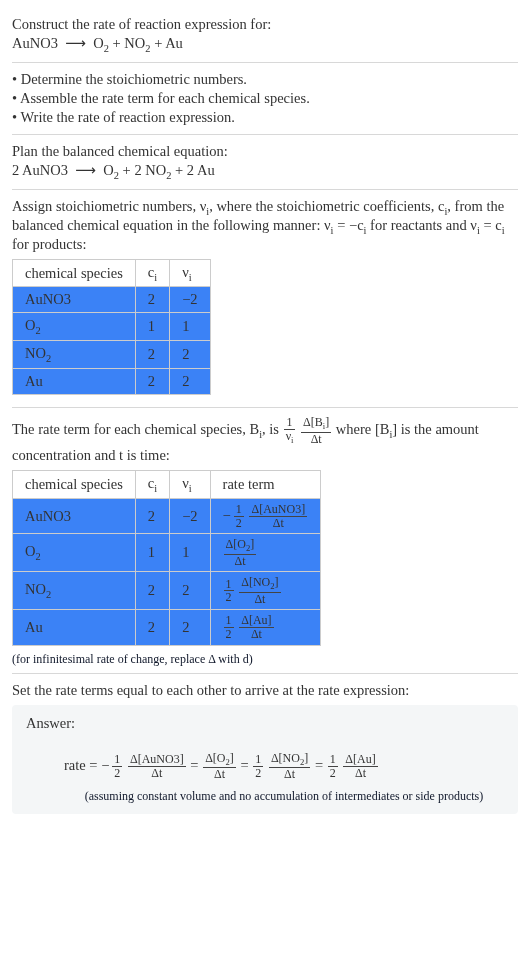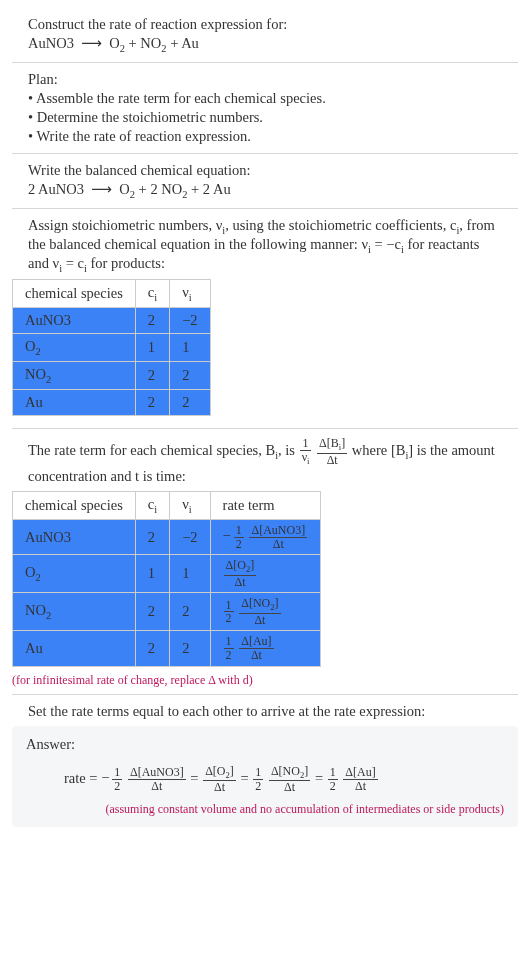--- a/index.html
+++ b/index.html
@@ -10,51 +10,51 @@
     color: #333;
     background: #fff;
     width: 530px;
     box-sizing: border-box;
   }
   .section {
     padding: 6px 0;
     border-bottom: 1px solid #d8d8d8;
   }
   .section:last-of-type { border-bottom: none; }
-  .line { margin: 2px 16px; }
+  .line { margin: 2px 0; }
   .sub { font-size: 0.72em; vertical-align: sub; }
   .ital { }
   table.data {
     border-collapse: collapse;
     margin: 6px 0;
     padding-left: 36px;
   }
   table.data th, table.data td {
     border: 1px solid #ccc;
     padding: 4px 12px;
     text-align: left;
     background: #3b82f6;
     font-weight: normal;
   }
   table.data th {
     background: #fff;
   }
   .note {
     font-size: 12px;
-    color: #be185d;
+    color: #0f172a;
     margin-top: 2px;
     font-family: Liberation Serif, serif;
   }
   .answerbox {
     background: #f4f6f7;
     border-radius: 4px;
     padding: 10px 14px;
     margin-top: 6px;
   }
-  .answer-label { margin-bottom: 12px; }
+  .answer-label { margin-bottom: 20px; }
   .indent { margin-left: 38px; }
   .frac {
     display: inline-block;
     vertical-align: middle;
     text-align: center;
     font-size: 12px;
     line-height: 1.05;
     margin: 0 1px;
   }
   .frac .num {
@@ -73,36 +73,35 @@
 <body>
 
 <div class="section">
   <div class="line">Construct the rate of reaction expression for:</div>
   <div class="line">
     AuNO3&nbsp;&nbsp;⟶&nbsp;&nbsp;O<span class="sub">2</span> + NO<span class="sub">2</span> + Au
   </div>
 </div>
 
 <div class="section">
-  <div class="line">Plan:</div>
+  <div class="line">• <span>Determine the stoichiometric numbers.</span></div>
   <div class="line">• <span>Assemble the rate term for each chemical species.</span></div>
-  <div class="line">• <span>Determine the stoichiometric numbers.</span></div>
   <div class="line">• <span>Write the rate of reaction expression.</span></div>
 </div>
 
 <div class="section">
-  <div class="line">Write the balanced chemical equation:</div>
+  <div class="line">Plan the balanced chemical equation:</div>
   <div class="line">
     2 AuNO3&nbsp;&nbsp;⟶&nbsp;&nbsp;O<span class="sub">2</span> + 2 NO<span class="sub">2</span> + 2 Au
   </div>
 </div>
 
 <div class="section">
   <div class="line">
-    <span>Assign stoichiometric numbers, </span><span class="ital">ν<span class="sub">i</span></span><span>, using the stoichiometric coefficients, </span><span class="ital">c<span class="sub">i</span></span><span>, from</span>
+    <span>Assign stoichiometric numbers, </span><span class="ital">ν<span class="sub">i</span></span><span>, where the stoichiometric coefficients, </span><span class="ital">c<span class="sub">i</span></span><span>, from</span>
     <span>the balanced chemical equation in the following manner: </span><span class="ital">ν<span class="sub">i</span></span><span> = −</span><span class="ital">c<span class="sub">i</span></span><span> for reactants</span>
     <span>and </span><span class="ital">ν<span class="sub">i</span></span><span> = </span><span class="ital">c<span class="sub">i</span></span><span> for products:</span>
   </div>
 
   <table class="data">
     <tbody>
         <tr>
       <th>chemical species</th>
       <th><span class="ital">c<span class="sub">i</span></span></th>
       <th><span class="ital">ν<span class="sub">i</span></span></th>
@@ -200,15 +199,15 @@
       <span class="frac"><span class="num">Δ[AuNO3]</span><span class="den">Δ<span class="ital">t</span></span></span>
       =
       <span class="frac"><span class="num">Δ[O<span class="sub">2</span>]</span><span class="den">Δ<span class="ital">t</span></span></span>
       =
       <span class="frac"><span class="num">1</span><span class="den">2</span></span>
       <span class="frac"><span class="num">Δ[NO<span class="sub">2</span>]</span><span class="den">Δ<span class="ital">t</span></span></span>
       =
       <span class="frac"><span class="num">1</span><span class="den">2</span></span>
       <span class="frac"><span class="num">Δ[Au]</span><span class="den">Δ<span class="ital">t</span></span></span>
     </div>
-    <div class="indent note" style="text-align:right; margin-top:8px;">(assuming constant volume and no accumulation of intermediates or side products)</div>
+    <div class="indent note" style="text-align:center; margin-top:8px;">(assuming constant volume and no accumulation of intermediates or side products)</div>
   </div>
 </div>
 
 </body></html>

